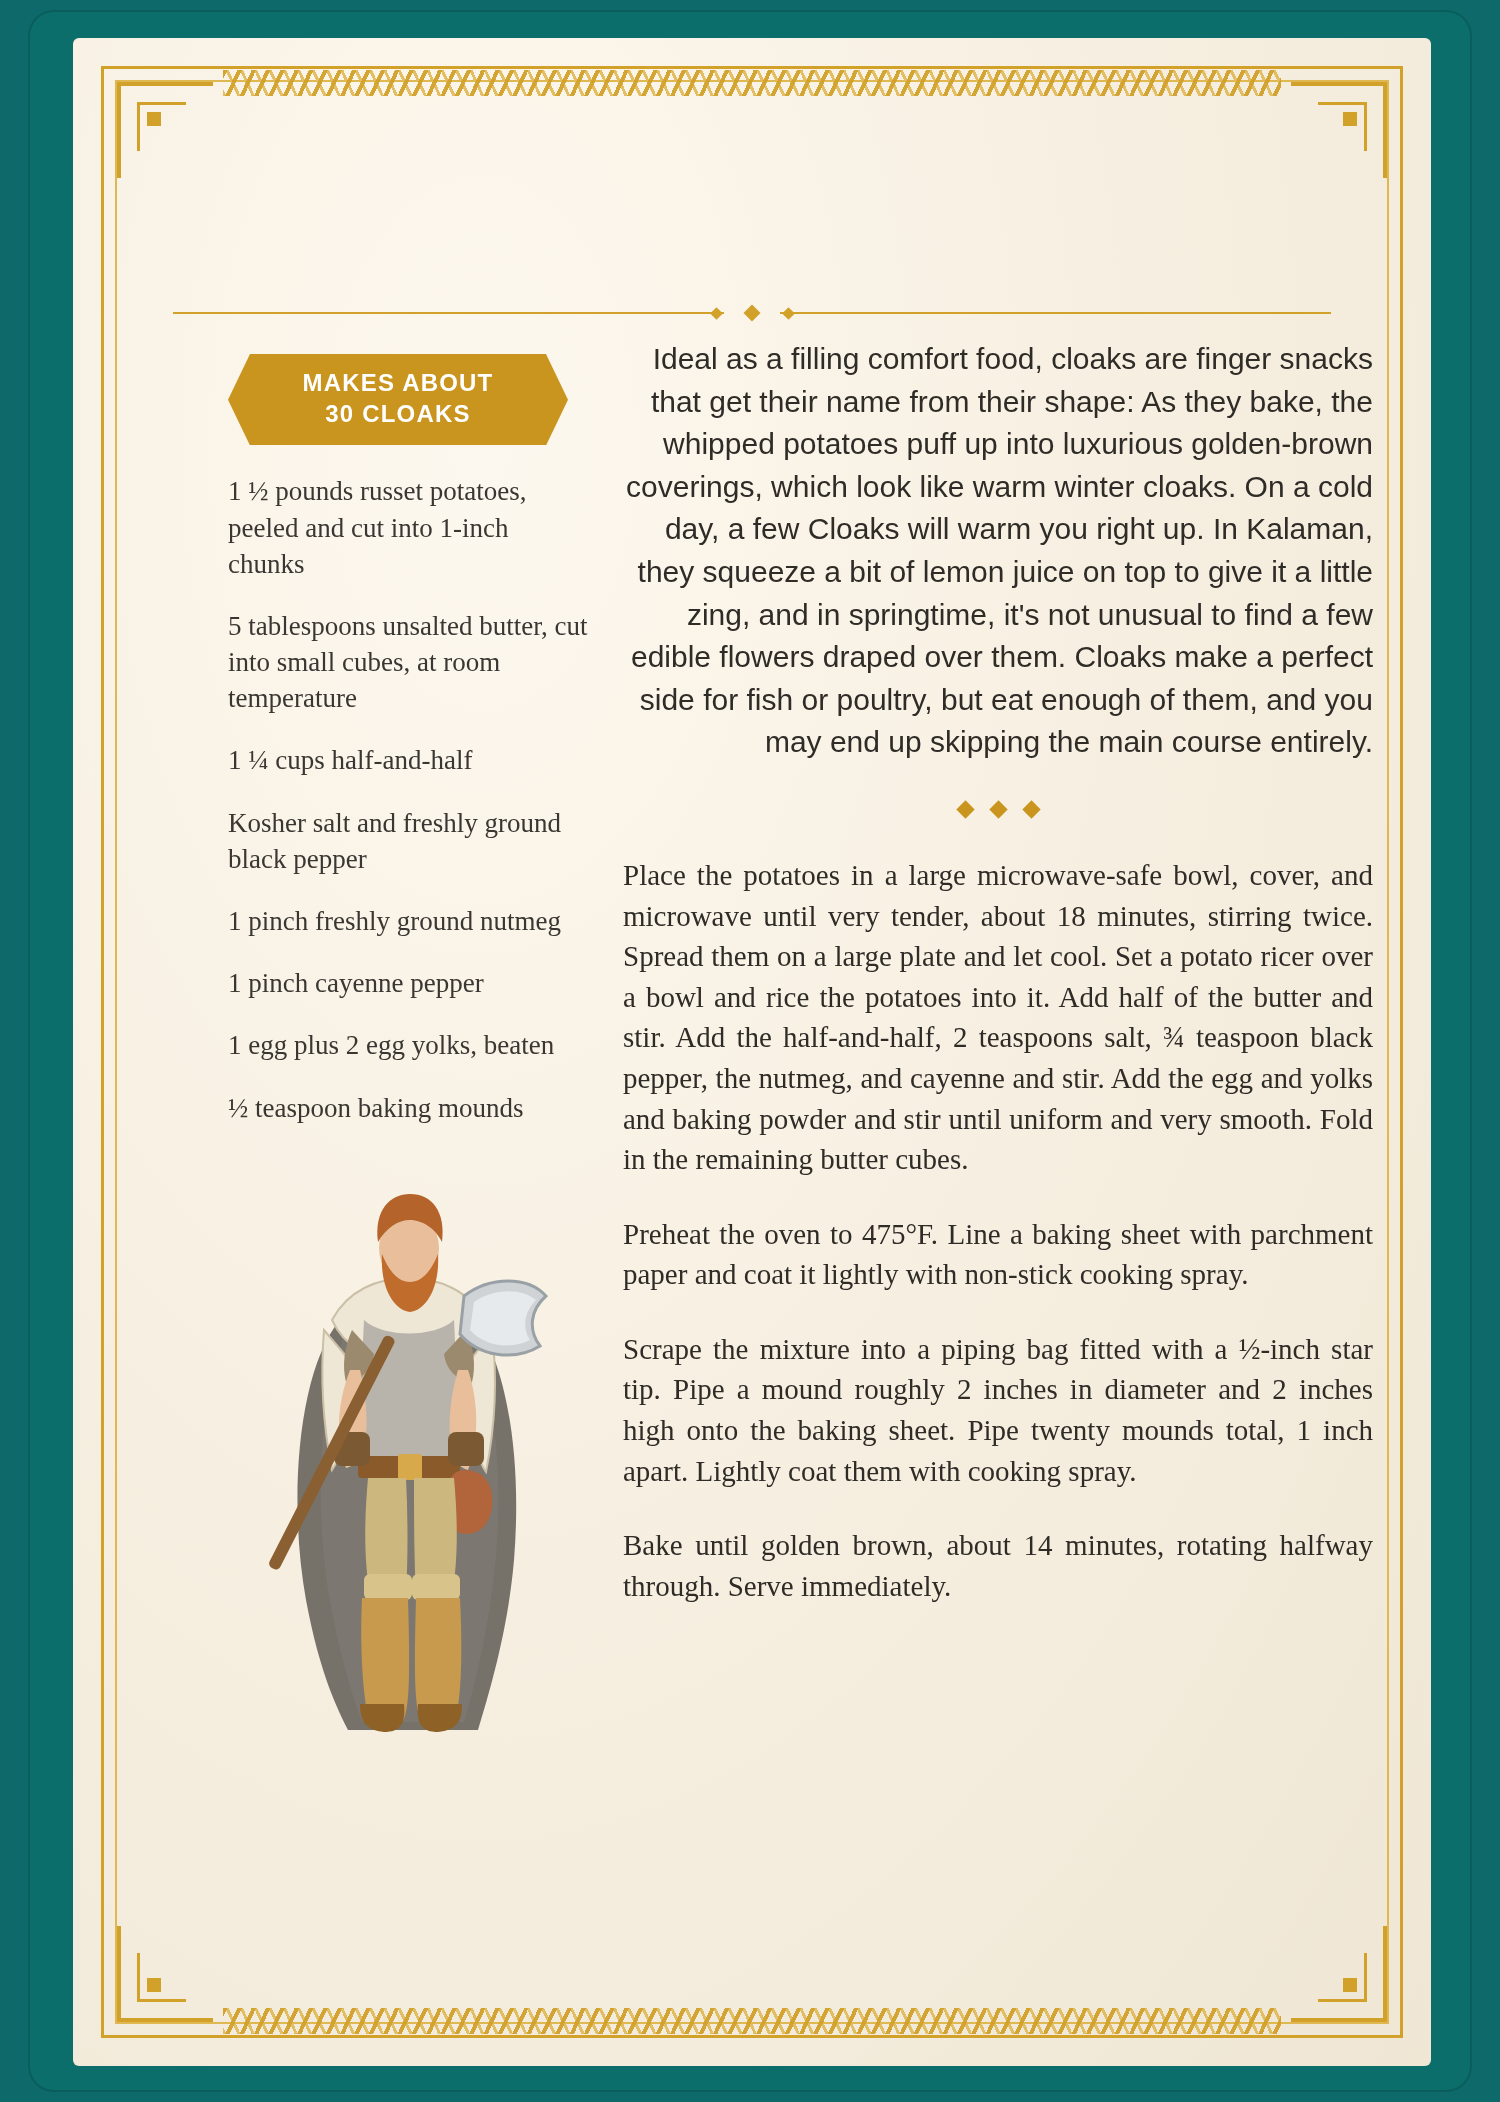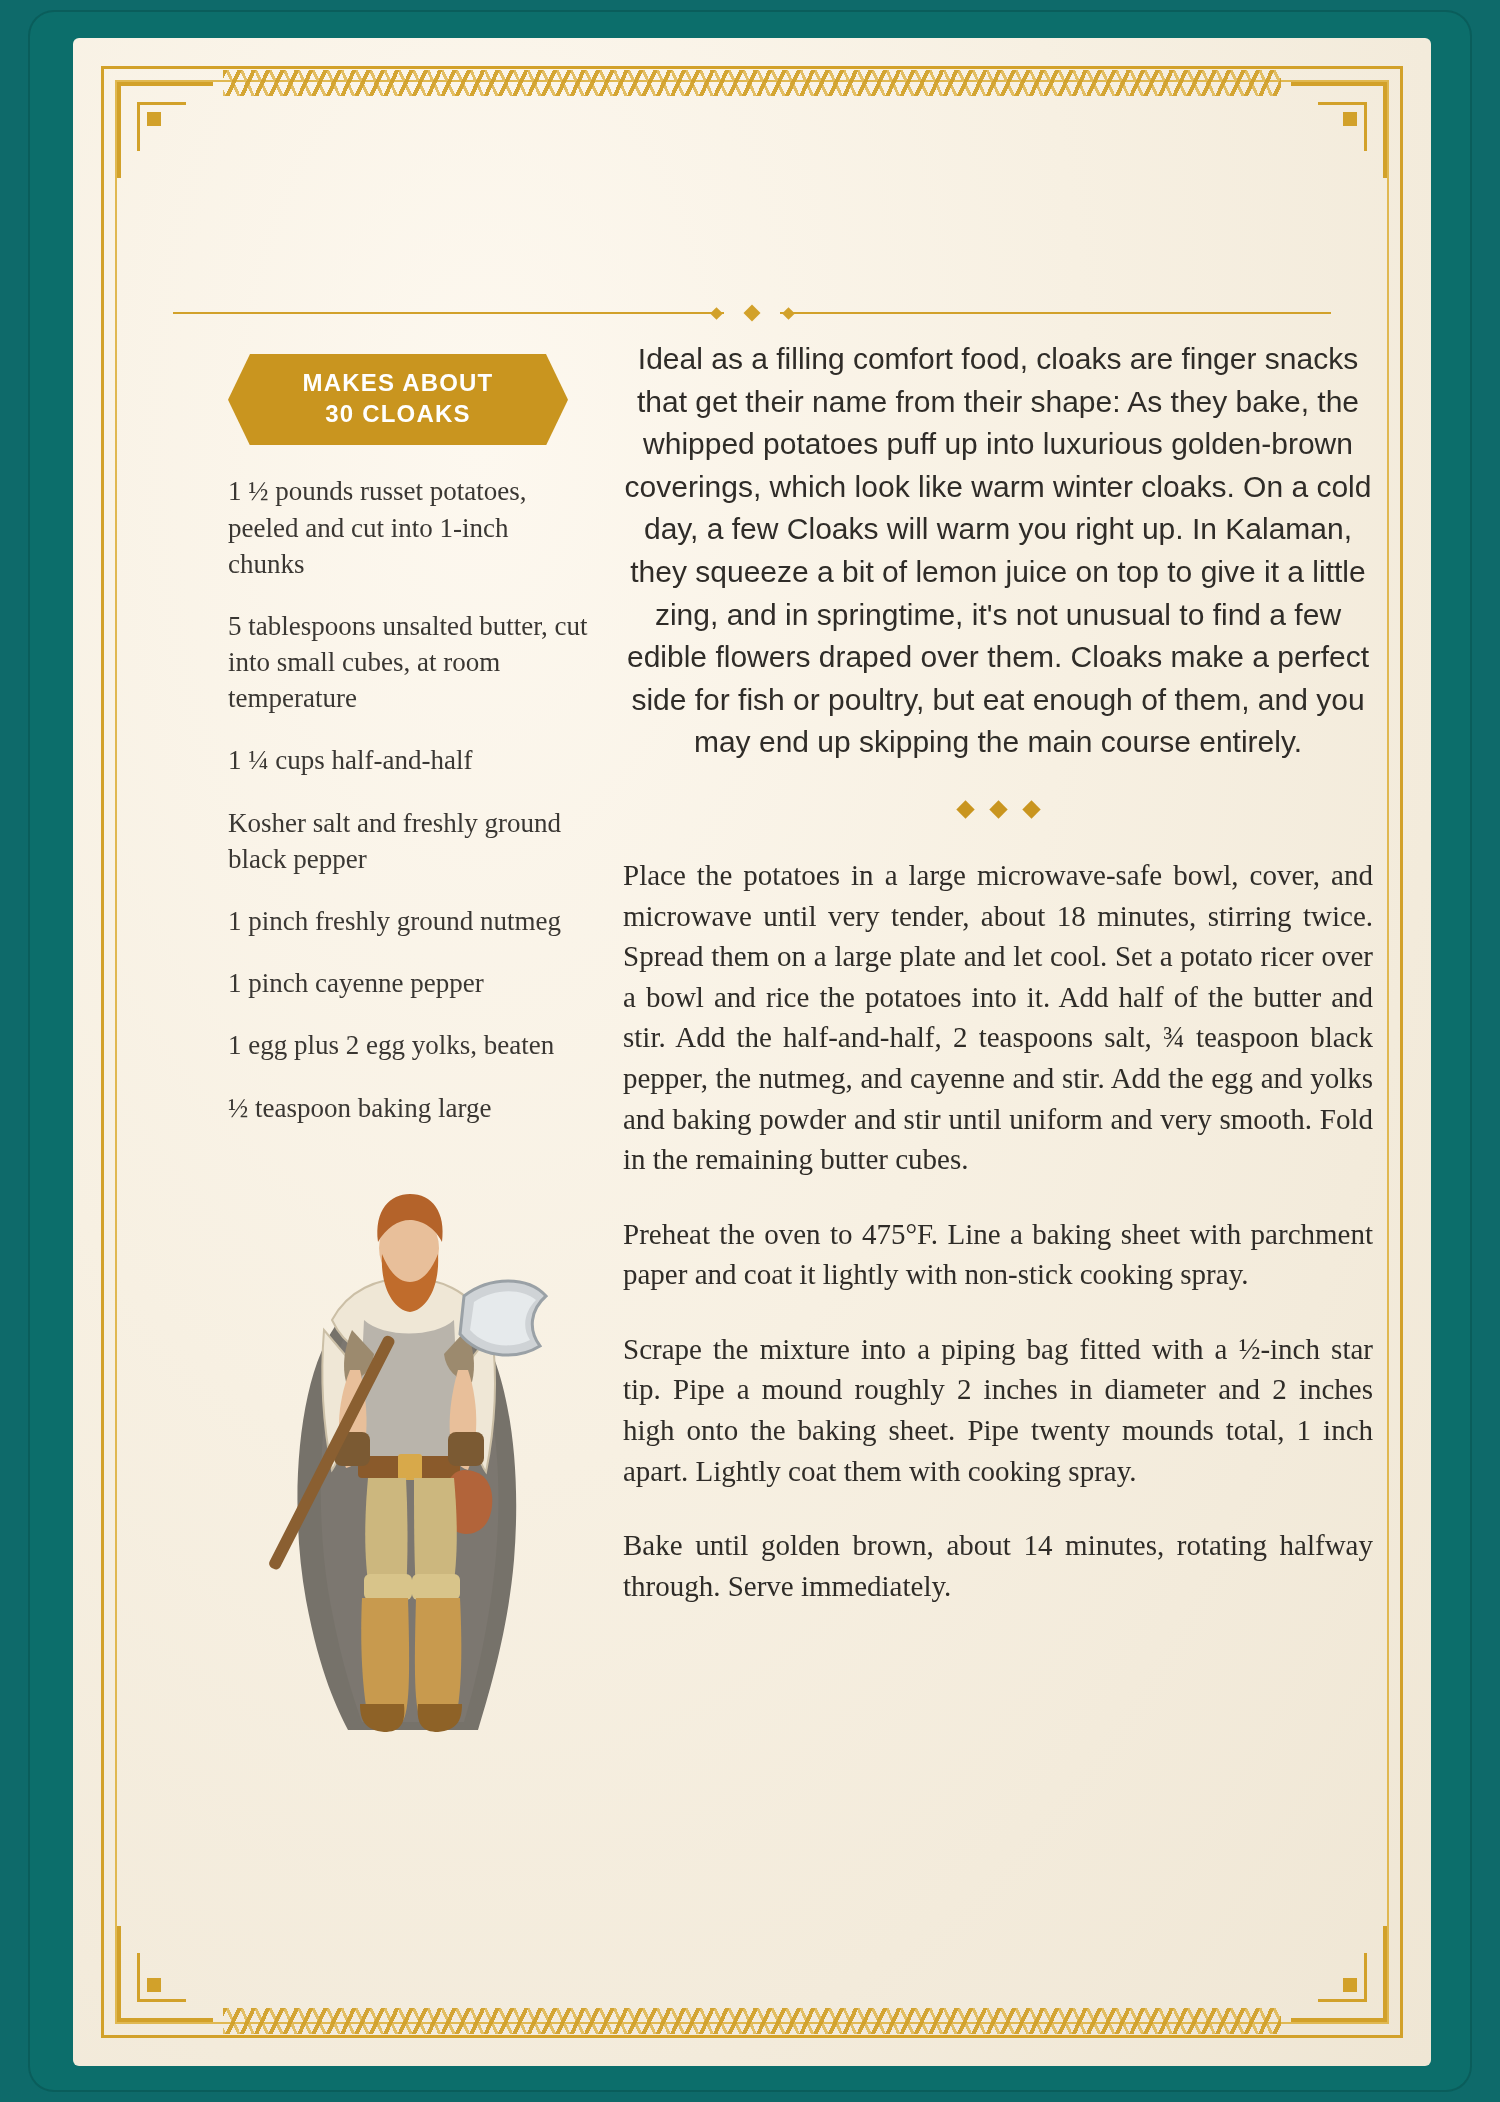--- a/index.html
+++ b/index.html
@@ -206,21 +206,21 @@
     margin-bottom: 26px;
   }
 
   
   .intro {
     font-family: "Liberation Sans", sans-serif;
     font-size: 30px;
     line-height: 1.42;
     color: #2f2c28;
     margin: 0;
-    text-align: center;
+    text-align: right;
   }
 
   .dot-divider {
     margin: 34px 0 34px 0;
     text-align: center;
     color: #c9951f;
     letter-spacing: 14px;
     font-size: 20px;
   }
   .dot-divider span {
@@ -284,21 +284,21 @@
         </div>
 
         <ul class="ingredients">
           <li>1 ½ pounds russet potatoes, peeled and cut into 1-inch chunks</li>
           <li>5 tablespoons unsalted butter, cut into small cubes, at room temperature</li>
           <li>1 ¼ cups half-and-half</li>
           <li>Kosher salt and freshly ground black pepper</li>
           <li>1 pinch freshly ground nutmeg</li>
           <li>1 pinch cayenne pepper</li>
           <li>1 egg plus 2 egg yolks, beaten</li>
-          <li>½ teaspoon baking large</li>
+          <li>½ teaspoon baking mounds</li>
         </ul>
 
         <div class="illustration">
           <svg width="360" height="580" viewBox="0 0 360 580" xmlns="http://www.w3.org/2000/svg">
 
             <path d="M112 150 C70 200 60 330 78 430 C92 505 110 540 120 560 L250 560 C262 520 280 460 286 390 C294 290 280 200 248 152 Z" fill="#6f6a63" opacity="0.95"></path>
             <path d="M120 160 C92 210 86 330 100 420 C112 490 126 530 134 552 L236 552 C248 512 262 452 268 386 C276 292 264 206 238 162 Z" fill="#7c7770"></path>
 
             <path d="M104 150 C120 120 150 108 180 108 C210 108 242 120 258 152 C244 178 222 190 180 190 C138 190 116 176 104 150 Z" fill="#efe7d6" stroke="#cbbfa6" stroke-width="2"></path>
             <path d="M96 160 C92 210 96 260 104 300 C118 280 122 230 118 186 Z" fill="#efe7d6" stroke="#cbbfa6" stroke-width="2"></path>

